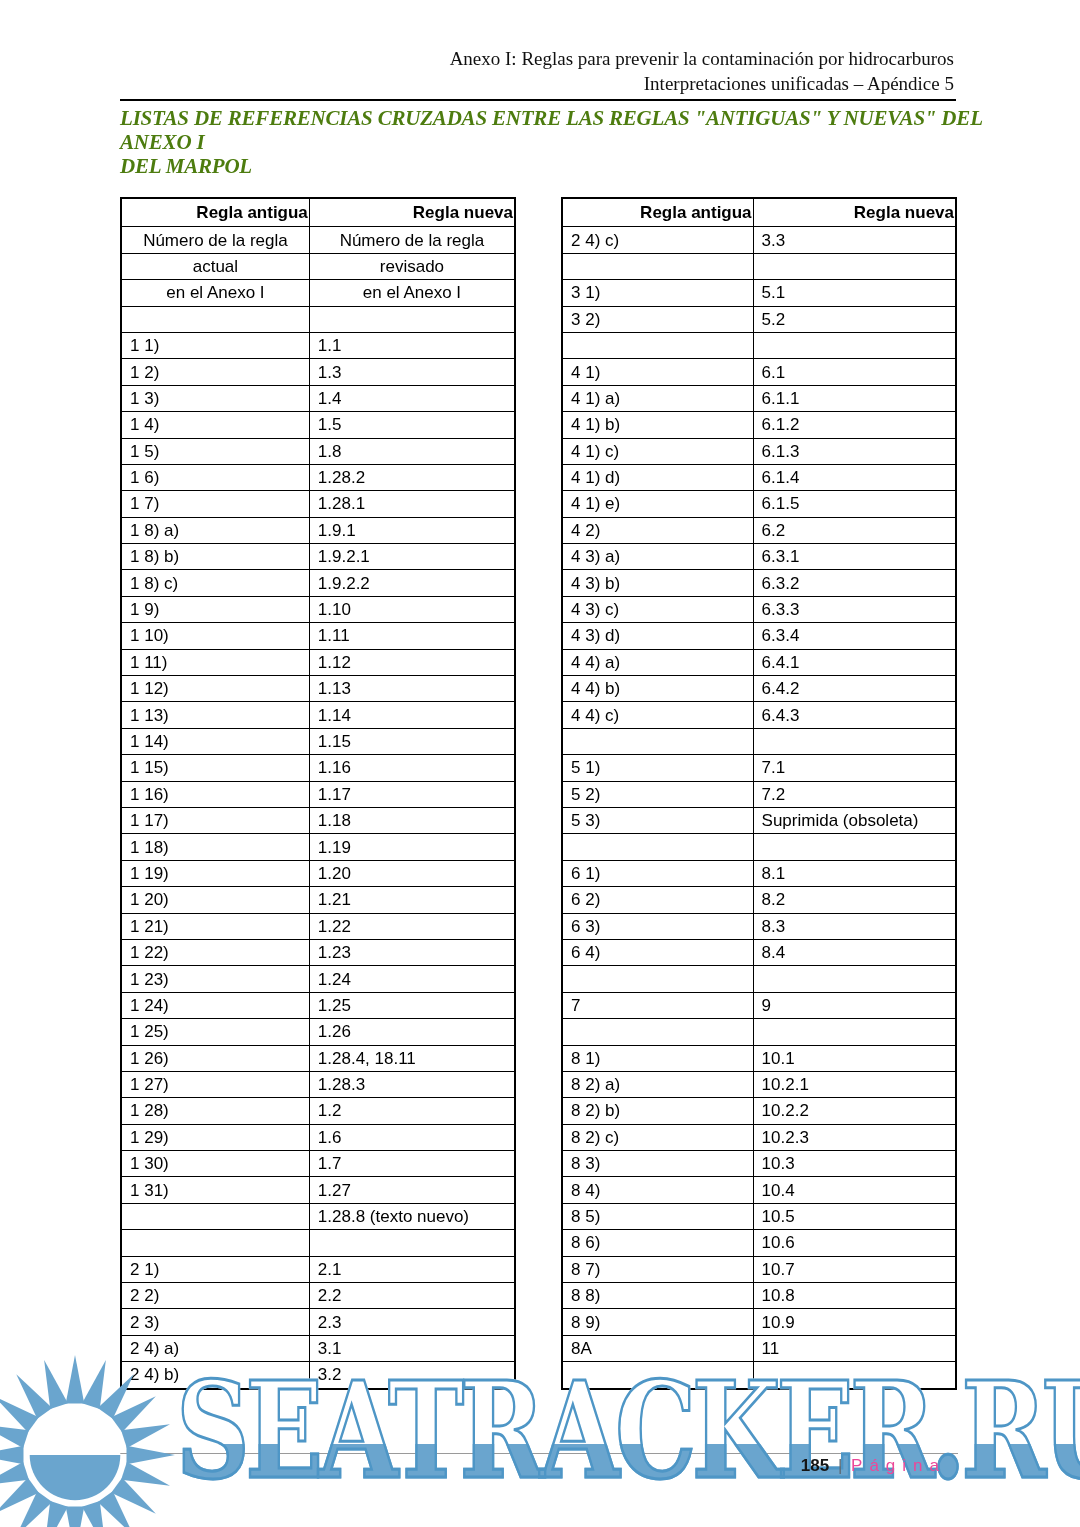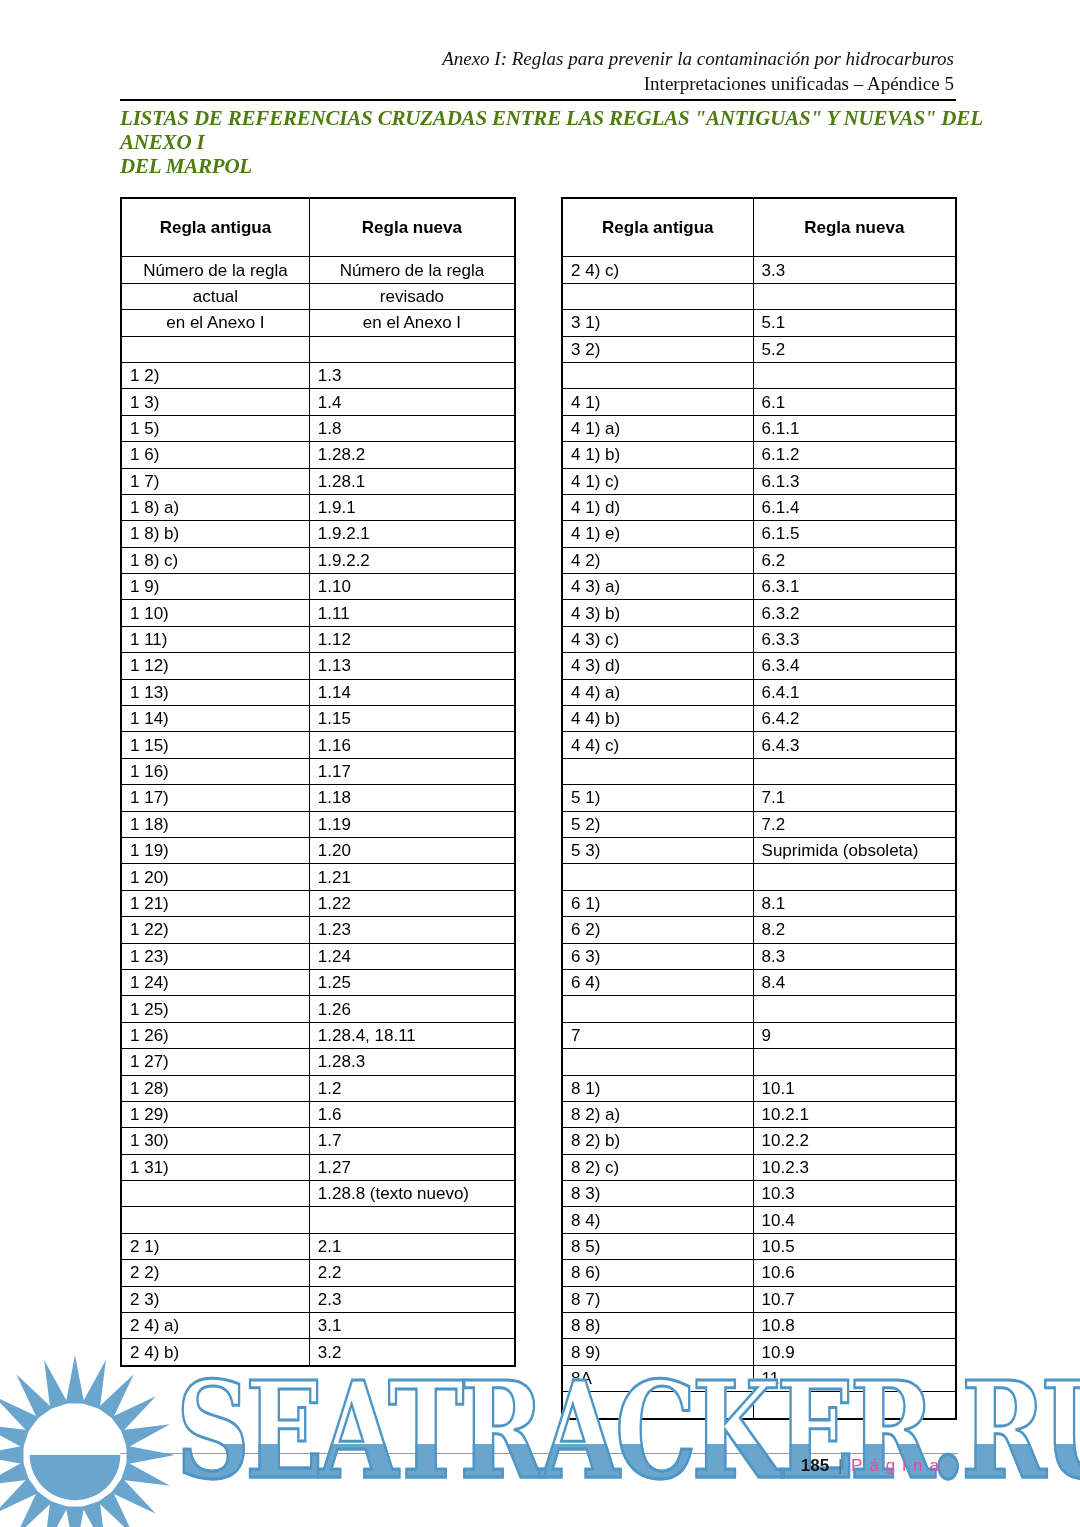--- a/index.html
+++ b/index.html
@@ -2,37 +2,37 @@
 <html><head>
 <meta charset="utf-8">
 <style>
   html,body{margin:0;padding:0;background:#ffffff;}
   #page{position:relative;width:1080px;height:1527px;background:#ffffff;overflow:hidden;
         font-family:"Liberation Sans",sans-serif;}
 
   
   .running-head{position:absolute;top:46px;left:120px;width:834px;text-align:right;
     font-family:"Liberation Serif",serif;font-size:19px;line-height:25px;color:#111;}
-  .running-head .l1{font-style:italic;}
+  .running-head .l1{}
   .head-rule{position:absolute;top:99px;left:120px;width:836px;height:2px;background:#000;}
 
   
   .doc-title{position:absolute;top:106px;left:120px;width:880px;
     font-family:"Liberation Serif",serif;font-weight:bold;font-style:italic;
     font-size:21px;line-height:24px;color:#4d7c0f;letter-spacing:-0.2px;}
 
   
   table.xref{position:absolute;top:197px;border-collapse:collapse;table-layout:fixed;
     background:#fff;border:2px solid #000;z-index:2;}
   table.xref.left{left:120px;width:396px;}
   table.xref.right{left:561px;width:396px;}
   table.xref td{border:1px solid #000;height:25.4px;line-height:25px;
     font-family:"Liberation Sans",sans-serif;font-size:17px;color:#000;
     padding:0 0 0 8px;overflow:hidden;white-space:nowrap;}
-  table.xref td.th{font-weight:bold;text-align:center;padding:16px;}
+  table.xref td.th{font-weight:bold;text-align:right;padding:1px;}
   table.xref td.ctr{text-align:center;padding:0;margin-left:16px;}
 
   
   .footer-rule{position:absolute;top:1453px;left:120px;width:838px;height:1px;
     background:#9a9a9a;z-index:1;}
   .footer-text{position:absolute;top:1456px;right:134px;z-index:5;
     font-family:"Liberation Sans",sans-serif;font-size:17px;white-space:nowrap;}
   .footer-text .num{font-weight:bold;color:#151515;}
   .footer-text .sep{color:#5c6b77;padding:0 4px;}
   .footer-text .lbl{color:#ec4899;letter-spacing:7px;text-align:center;}
@@ -84,26 +84,34 @@
         </tr>
         <tr>
           <td class="ctr">en el Anexo I</td>
           <td class="ctr">en el Anexo I</td>
         </tr>
         <tr>
           <td></td>
           <td></td>
         </tr>
         <tr>
+          <td>1 1)</td>
+          <td>1.1</td>
+        </tr>
+        <tr>
           <td>1 2)</td>
           <td>1.3</td>
         </tr>
         <tr>
           <td>1 3)</td>
           <td>1.4</td>
+        </tr>
+        <tr>
+          <td>1 4)</td>
+          <td>1.5</td>
         </tr>
         <tr>
           <td>1 5)</td>
           <td>1.8</td>
         </tr>
         <tr>
           <td>1 6)</td>
           <td>1.28.2</td>
         </tr>
         <tr>

